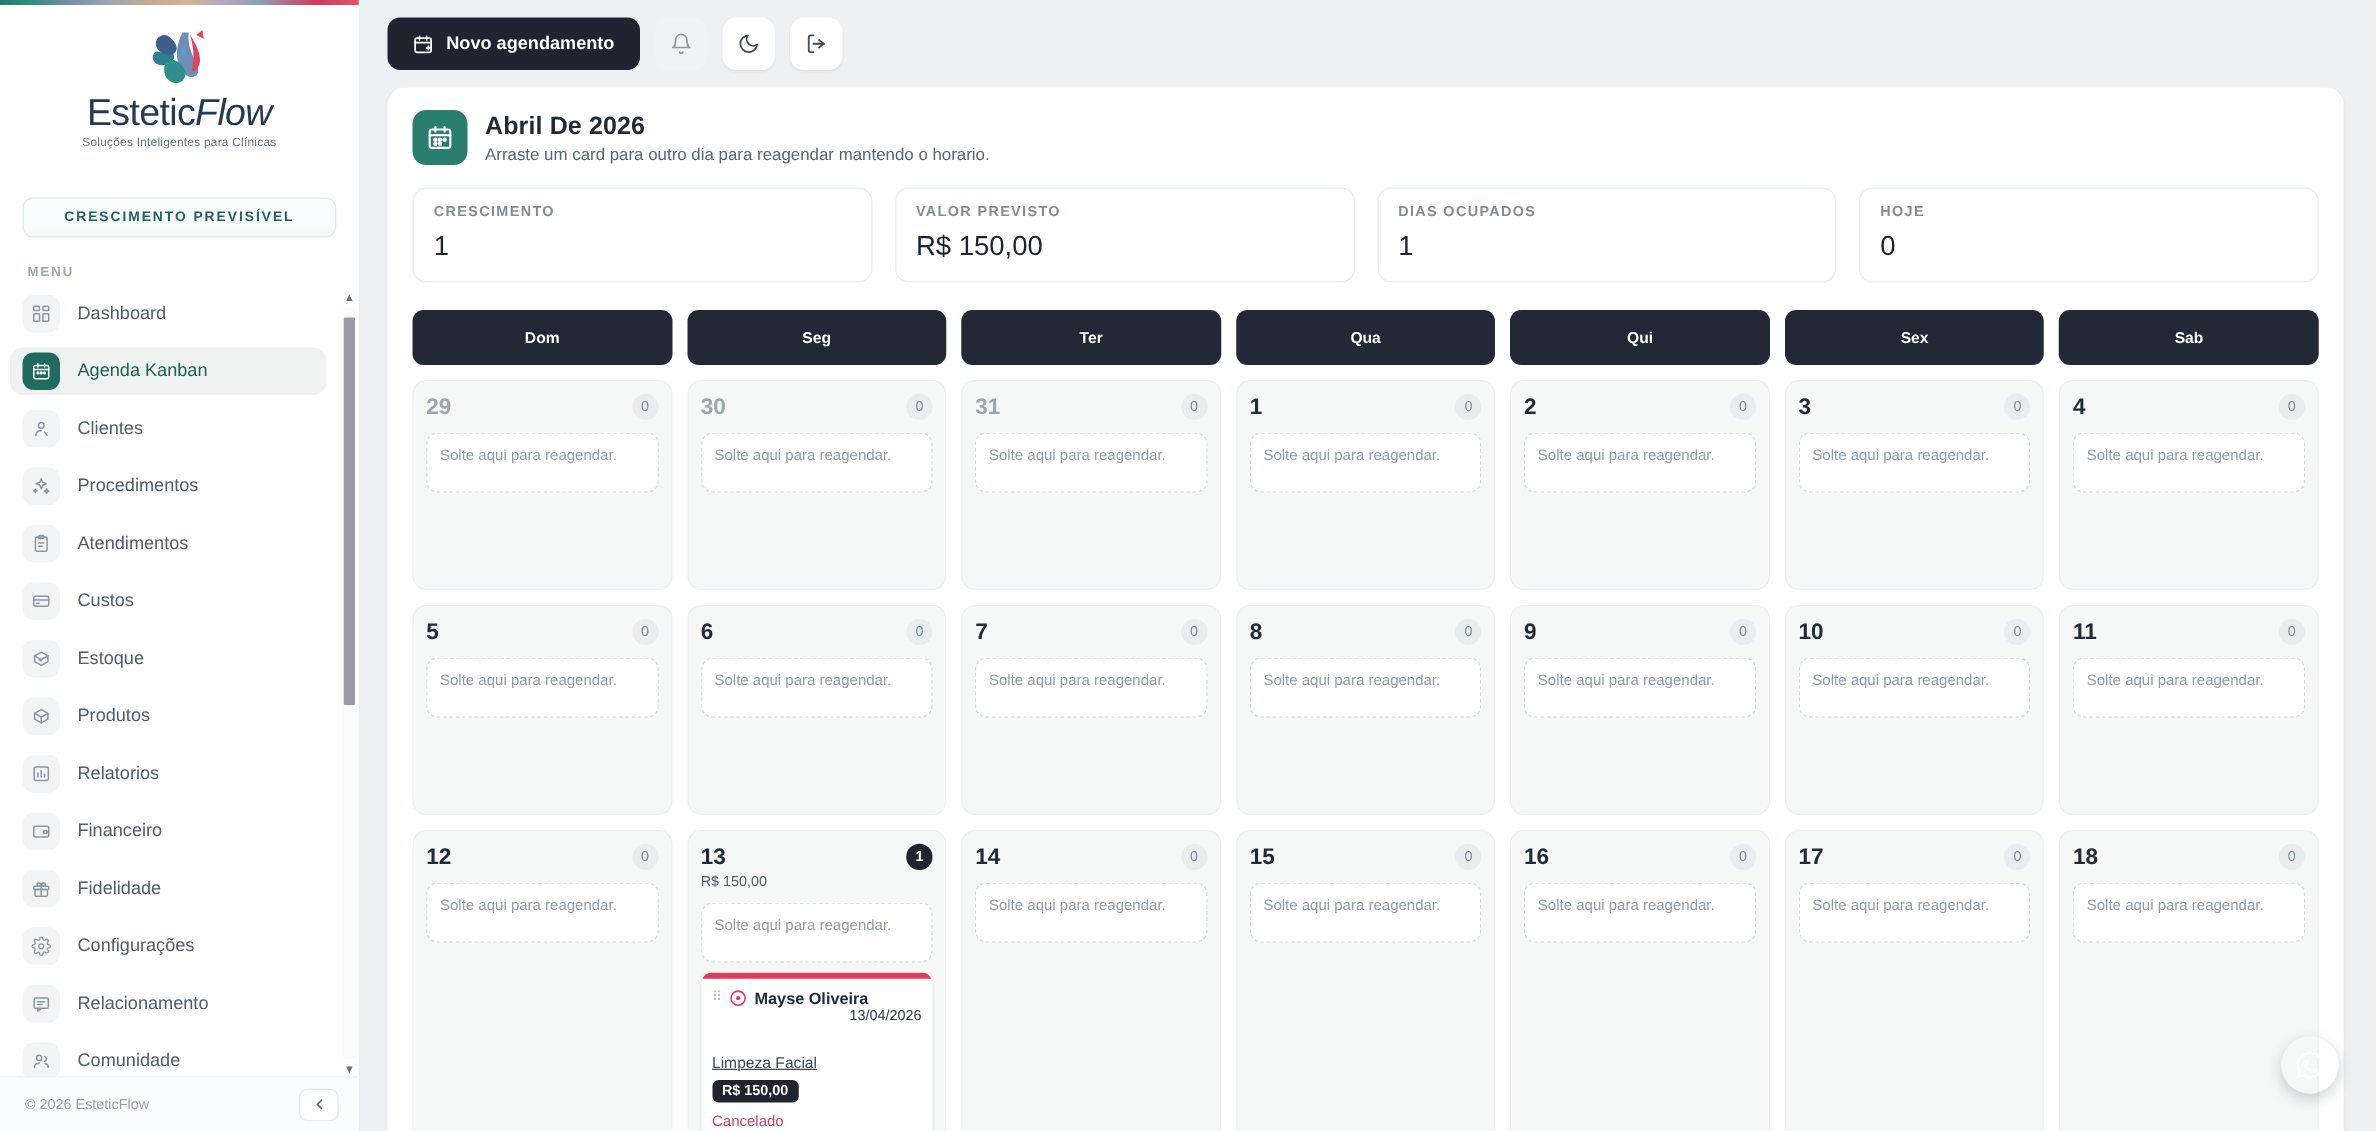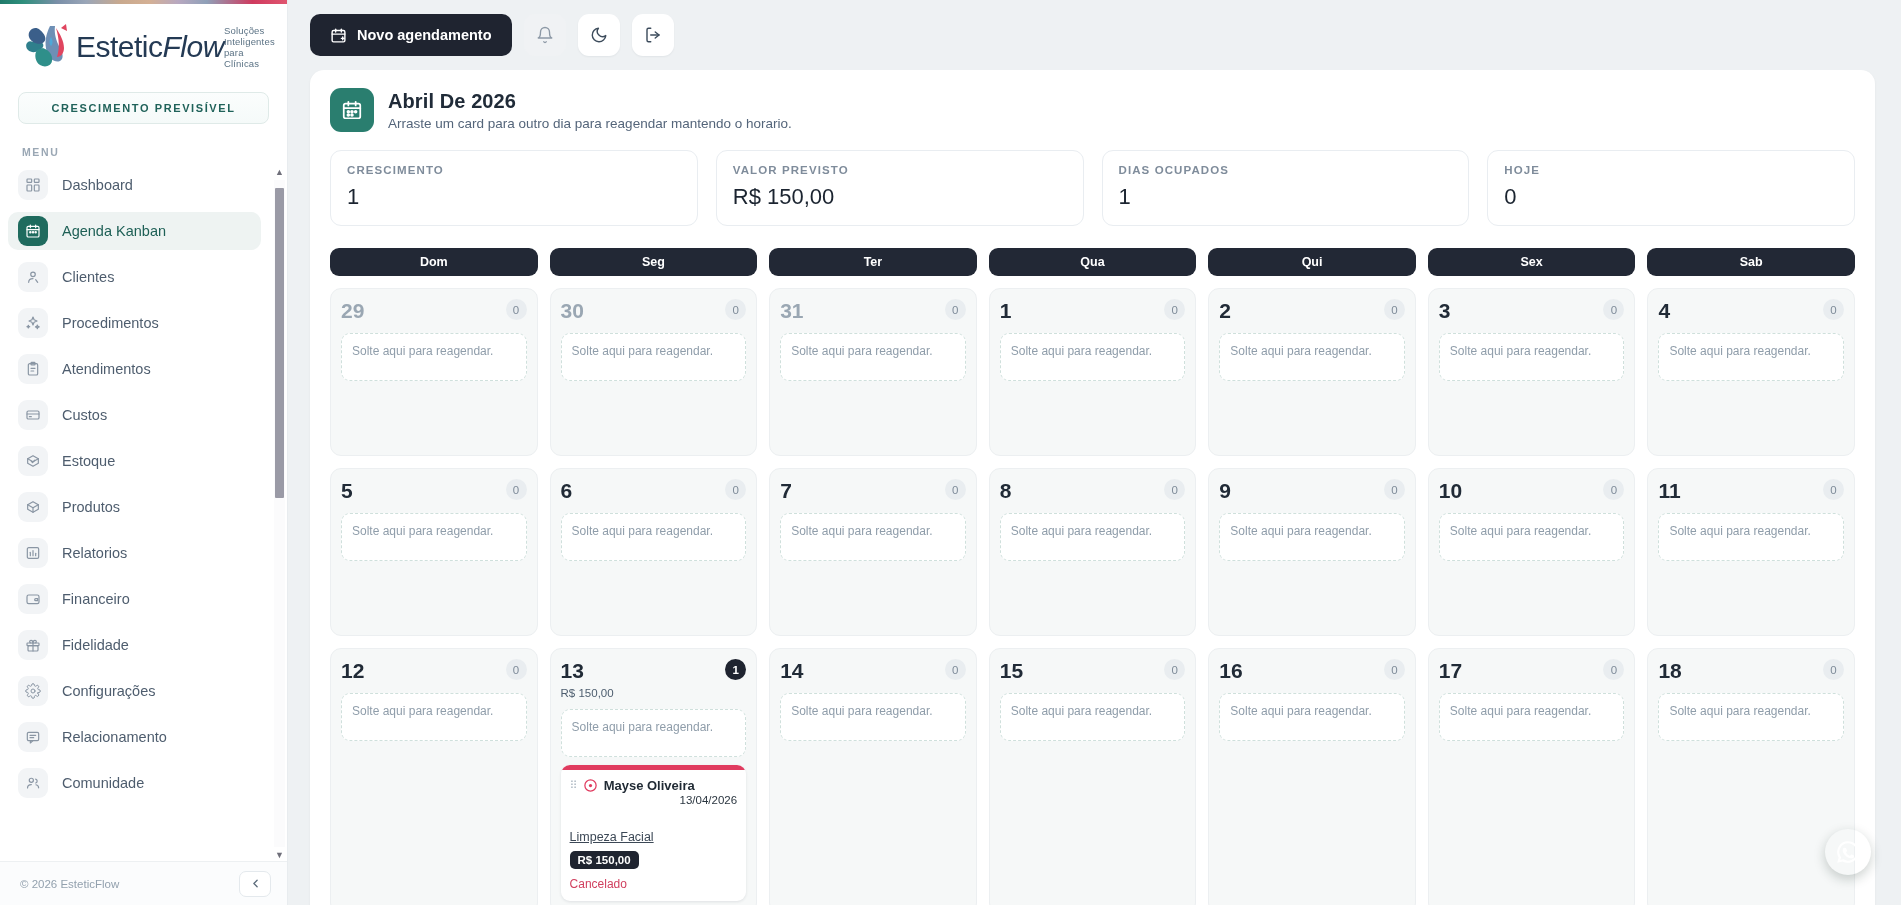--- a/index.html
+++ b/index.html
@@ -13,27 +13,27 @@
 
   
   .sidebar {
     width: 288px; height: 905px; background: #ffffff;
     border-right: 1px solid #e8ecef;
     display: flex; flex-direction: column; position: relative; flex: 0 0 288px;
   }
   .brand-strip { height: 4px; width: 100%;
     background: linear-gradient(90deg,#1f7a6a 0%,#2f8f7c 8%,#7a8fa8 20%,#9aa6b8 30%,#c9a98e 42%,#d4b094 52%,#b8a8c0 62%,#8fa0b8 72%,#cf3a5e 88%,#e0556f 100%);
   }
-  .brand { padding: 16px 20px 6px; display: flex; flex-direction: row; align-items: center; }
+  .brand { padding: 16px 20px 6px; display: flex; flex-direction: column; align-items: center; }
   .logo-mark { width: 56px; height: 52px; position: relative; }
   .logo-title { font-size: 30px; letter-spacing: -0.5px; color: #243a54; margin-top: 2px; }
   .logo-title i { font-style: italic; }
   .logo-sub { font-size: 9.5px; color: #5b7284; letter-spacing: .2px; margin-top: 1px; }
   .tagline {
-    margin: 14px 18px 0; width: calc(100% - 36px);
+    margin: 32px 18px 0; width: calc(100% - 36px);
     border: 1px solid #dfeae8; border-radius: 8px;
     background: linear-gradient(180deg,#fbfdfd,#f5faf9);
     color: #20625a; font-size: 11px; font-weight: bold; letter-spacing: 1.6px;
     text-align: center; padding: 9px 4px;
   }
   .menu-label { font-size: 10.5px; letter-spacing: 1.6px; color: #9aa7b4; font-weight: bold;
     padding: 22px 0 8px 22px; }
   .nav { flex: 1; overflow: hidden; position: relative; padding-right: 10px; }
   .nav-item {
     display: flex; align-items: center; gap: 14px;
@@ -102,28 +102,28 @@
   .mhead-ico svg { width: 22px; height: 22px; }
   .mhead h1 { font-size: 20px; color: #202b38; font-weight: bold; letter-spacing: .1px; }
   .mhead p { font-size: 13.5px; color: #54657a; margin-top: 3px; }
 
   .stats { display: flex; gap: 18px; margin-top: 18px; }
   .stat { flex: 1; border: 1px solid #e9edf1; border-radius: 11px; padding: 13px 16px 15px; background:#fff; }
   .stat-k { font-size: 11.5px; letter-spacing: 1.1px; color: #7f8c9b; font-weight: bold; }
   .stat-v { font-size: 22px; color: #1b2430; margin-top: 8px; }
 
   .week { display: grid; grid-template-columns: repeat(7,1fr); gap: 12px; margin-top: 22px; }
-  .wd { background: #222835; color: #fff; border-radius: 9px; height: 28px;
+  .wd { background: #222835; color: #fff; border-radius: 9px; height: 44px;
     display: flex; align-items: center; justify-content: center; font-size: 12.5px; font-weight: bold; }
 
   .grid { display: grid; grid-template-columns: repeat(7,1fr); gap: 12px; margin-top: 12px; }
   .day { background: #f6f8f8; border: 1px solid #eceff1; border-radius: 11px; padding: 10px 10px 12px;
     min-height: 168px; }
   .day-top { display: flex; align-items: flex-start; justify-content: space-between; }
-  .day-num { font-size: 21px; color: #212b37; font-weight: bold; }
+  .day-num { font-size: 18px; color: #212b37; font-weight: bold; }
   .day.muted .day-num { color: #9aa7b3; }
   .day-count { width: 21px; height: 21px; border-radius: 50%; background: #e9edf0; color: #7e8b99;
     font-size: 11.5px; display: flex; align-items: center; justify-content: center; }
   .day-count.has { background: #1f2430; color: #fff; font-weight: bold; }
   .day-total { font-size: 11.5px; color: #4d5d6e; margin-top: 4px; }
   .dropzone { margin-top: 10px; border: 1px dashed #cfe0dc; border-radius: 9px; background: #ffffff;
     color: #8f9daa; font-size: 12px; line-height: 1.35; padding: 9px 10px; min-height: 48px; }
 
   .appt { margin-top: 8px; background: #fff; border-radius: 9px; overflow: hidden;
     box-shadow: 0 1px 3px rgba(20,30,45,.10); }

